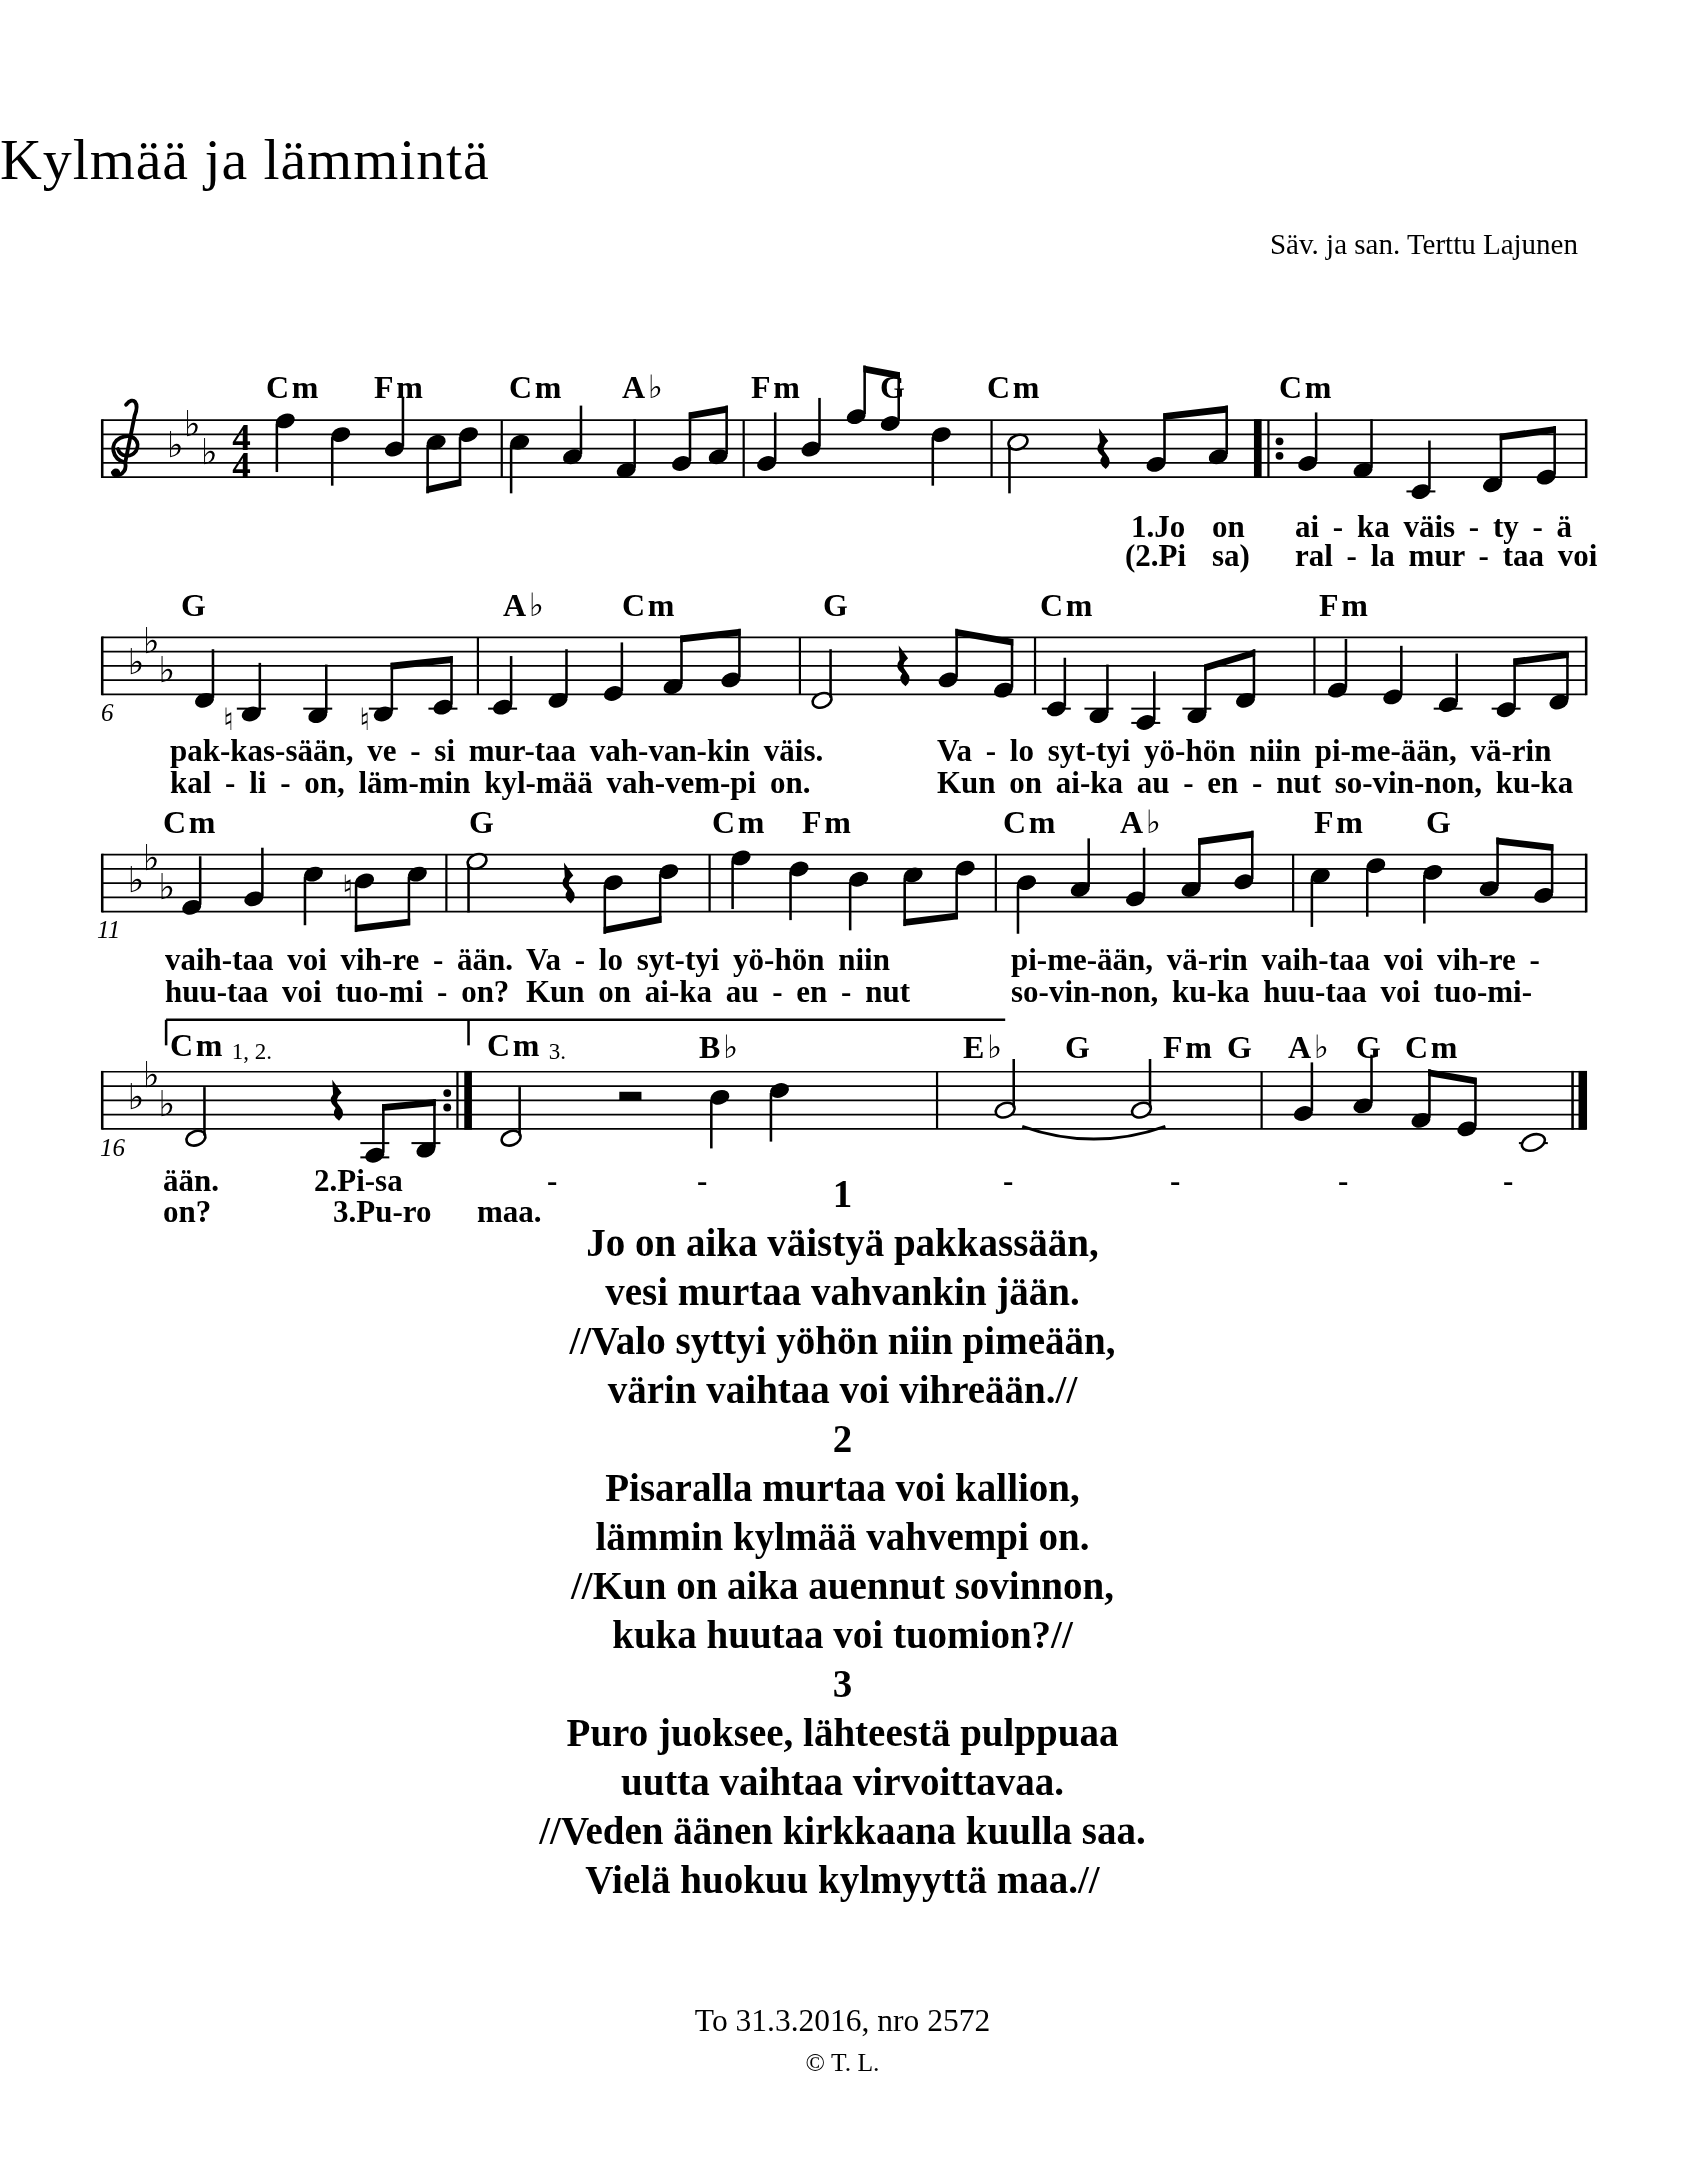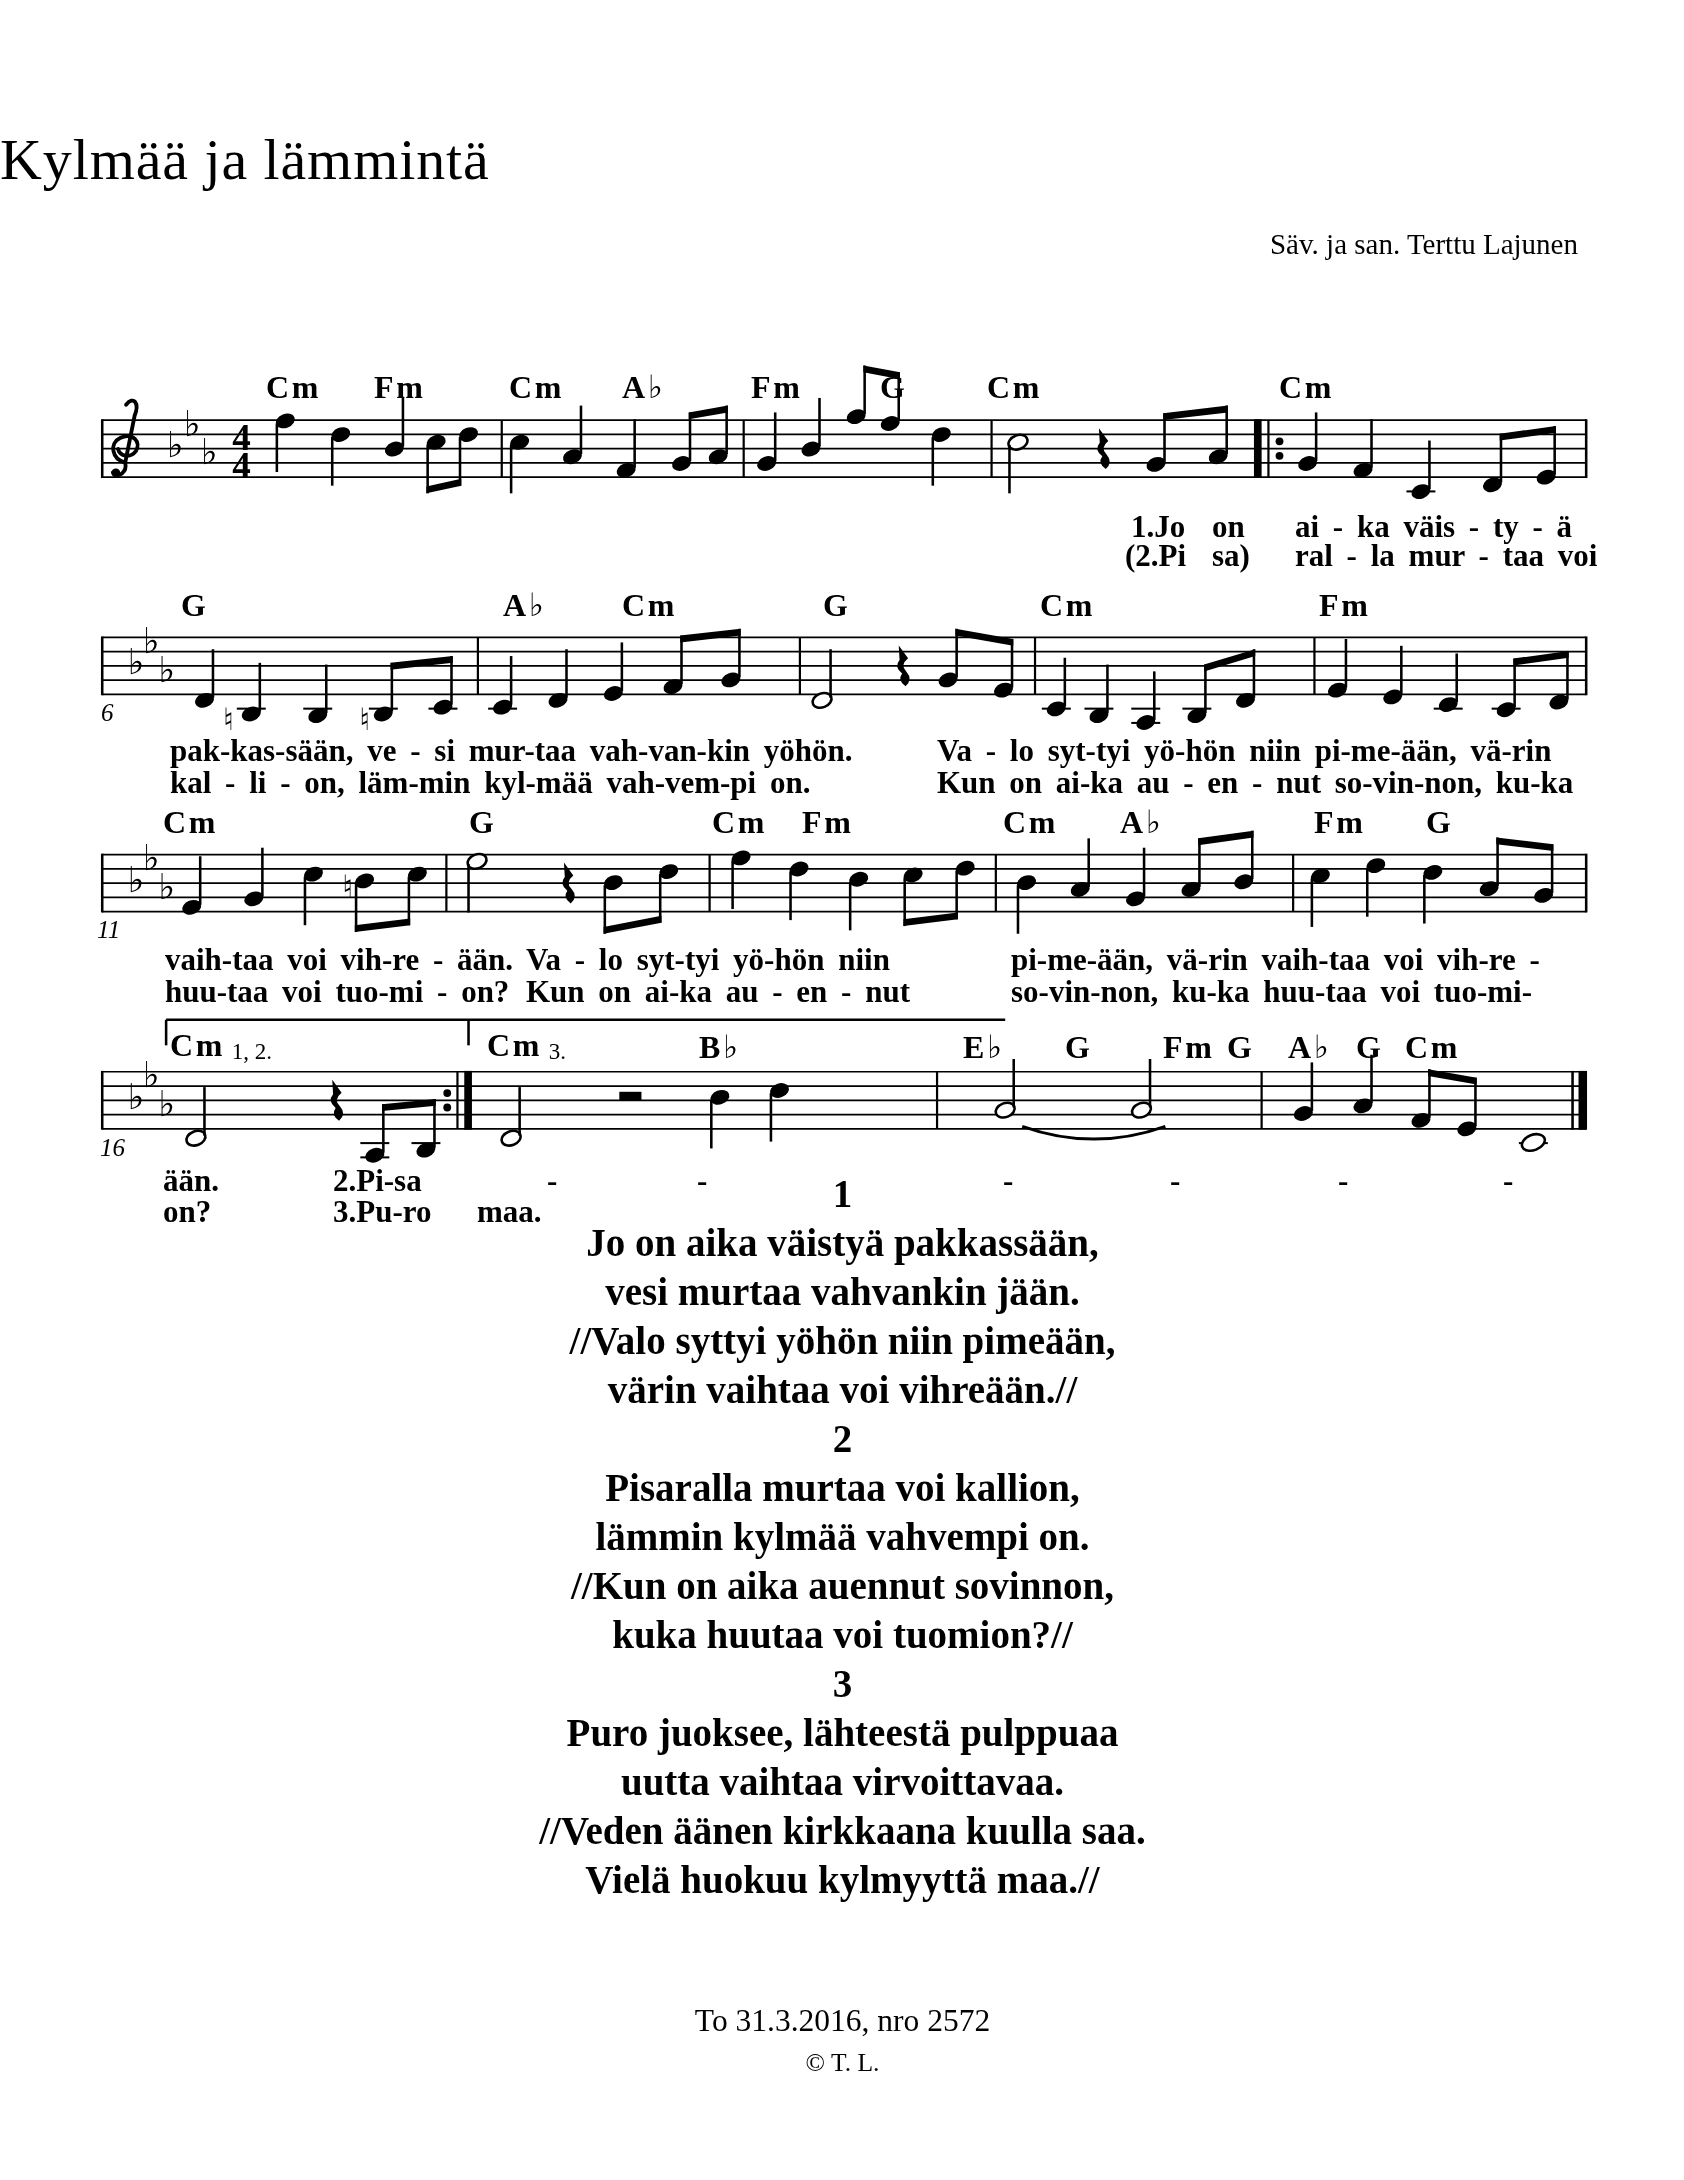--- a/index.html
+++ b/index.html
@@ -334,21 +334,21 @@
       <div class="lyr" style="left: 1295px; top: 511px; position: absolute;">ai - ka  väis - ty - ä</div>
       <div class="lyr" style="left: 1125px; top: 540px; position: absolute;">(2.Pi</div>
       <div class="lyr" style="left: 1212px; top: 540px; position: absolute;">sa)</div>
       <div class="lyr" style="left: 1295px; top: 540px; position: absolute;">ral - la  mur - taa  voi</div>
       <div class="chord" style="left: 181px; top: 589px; position: absolute;">G</div>
       <div class="chord" style="left: 503px; top: 589px; position: absolute;">A♭</div>
       <div class="chord" style="left: 622px; top: 589px; position: absolute;">Cm</div>
       <div class="chord" style="left: 823px; top: 589px; position: absolute;">G</div>
       <div class="chord" style="left: 1040px; top: 589px; position: absolute;">Cm</div>
       <div class="chord" style="left: 1319px; top: 589px; position: absolute;">Fm</div>
-      <div class="lyr" style="left: 170px; top: 735px; position: absolute;">pak-kas-sään,  ve - si   mur-taa  vah-van-kin  yöhön.</div>
+      <div class="lyr" style="left: 170px; top: 735px; position: absolute;">pak-kas-sään,  ve - si   mur-taa  vah-van-kin  väis.</div>
       <div class="lyr" style="left: 937px; top: 735px; position: absolute;">Va - lo   syt-tyi  yö-hön  niin   pi-me-ään,  vä-rin</div>
       <div class="lyr" style="left: 170px; top: 767px; position: absolute;">kal - li - on,   läm-min   kyl-mää  vah-vem-pi   on.</div>
       <div class="lyr" style="left: 937px; top: 767px; position: absolute;">Kun on   ai-ka  au - en - nut   so-vin-non,  ku-ka</div>
       <div class="chord" style="left: 163px; top: 806px; position: absolute;">Cm</div>
       <div class="chord" style="left: 469px; top: 806px; position: absolute;">G</div>
       <div class="chord" style="left: 712px; top: 806px; position: absolute;">Cm</div>
       <div class="chord" style="left: 802px; top: 806px; position: absolute;">Fm</div>
       <div class="chord" style="left: 1003px; top: 806px; position: absolute;">Cm</div>
       <div class="chord" style="left: 1120px; top: 806px; position: absolute;">A♭</div>
       <div class="chord" style="left: 1314px; top: 806px; position: absolute;">Fm</div>
@@ -363,21 +363,21 @@
       <div class="chord" style="left: 963px; top: 1031px; position: absolute;">E♭</div>
       <div class="chord" style="left: 1065px; top: 1031px; position: absolute;">G</div>
       <div class="chord" style="left: 1163px; top: 1031px; position: absolute;">Fm</div>
       <div class="chord" style="left: 1227px; top: 1031px; position: absolute;">G</div>
       <div class="chord" style="left: 1288px; top: 1031px; position: absolute;">A♭</div>
       <div class="chord" style="left: 1356px; top: 1031px; position: absolute;">G</div>
       <div class="chord" style="left: 1405px; top: 1031px; position: absolute;">Cm</div>
       <div class="volta-label" style="left: 170px; top: 1027px; position: absolute;"><span class="vchord">Cm</span><span class="vnum">1, 2.</span></div>
       <div class="volta-label" style="left: 479px; top: 1027px; position: absolute; margin-left: 8px;"><span class="vchord">Cm</span><span class="vnum">3.</span></div>
       <div class="lyr" style="left: 163px; top: 1165px; position: absolute;">ään.</div>
-      <div class="lyr" style="left: 333px; top: 1165px; position: absolute; text-align: right;">2.Pi-sa</div>
+      <div class="lyr" style="left: 314px; top: 1165px; position: absolute; text-align: right;">2.Pi-sa</div>
       <div class="lyr" style="left: 547px; top: 1165px; position: absolute;">-</div>
       <div class="lyr" style="left: 697px; top: 1165px; position: absolute;">-</div>
       <div class="lyr" style="left: 1003px; top: 1165px; position: absolute;">-</div>
       <div class="lyr" style="left: 1170px; top: 1165px; position: absolute;">-</div>
       <div class="lyr" style="left: 1338px; top: 1165px; position: absolute;">-</div>
       <div class="lyr" style="left: 1503px; top: 1165px; position: absolute;">-</div>
       <div class="lyr" style="left: 163px; top: 1196px; position: absolute;">on?</div>
       <div class="lyr" style="left: 333px; top: 1196px; position: absolute;">3.Pu-ro</div>
       <div class="lyr" style="left: 477px; top: 1196px; position: absolute;">maa.</div>
     </div>

